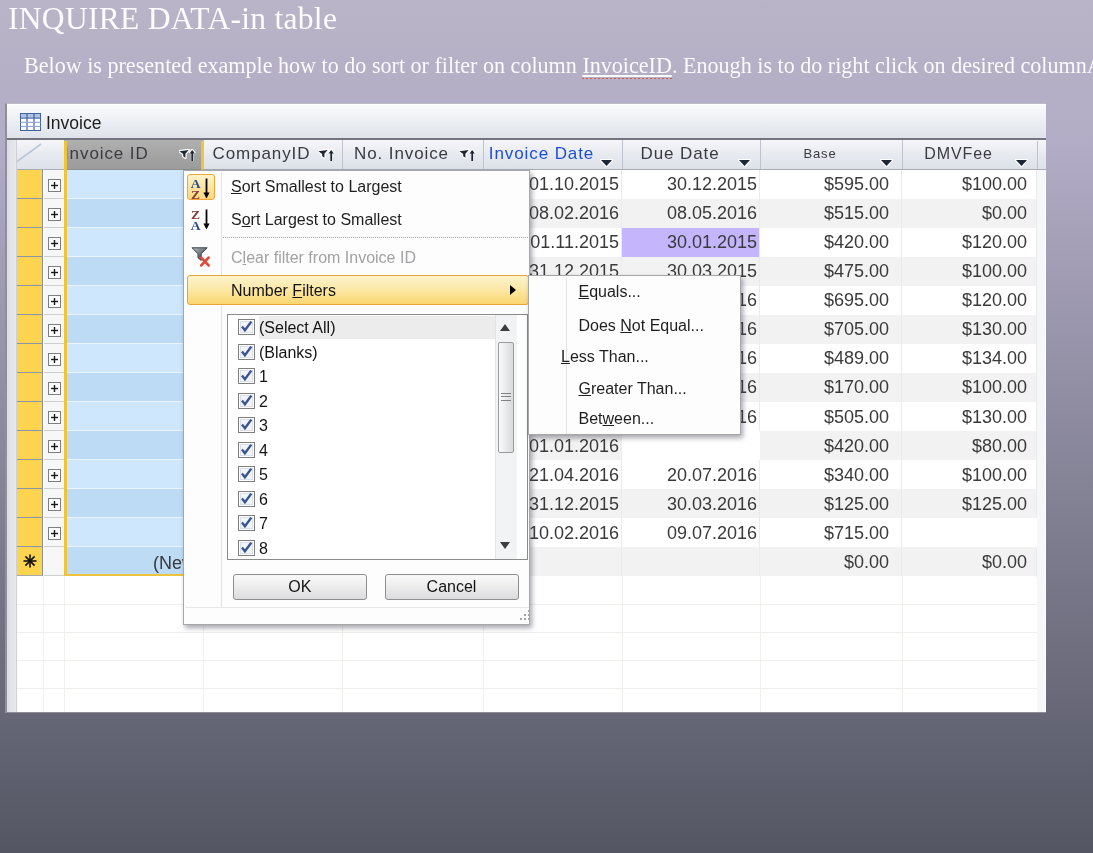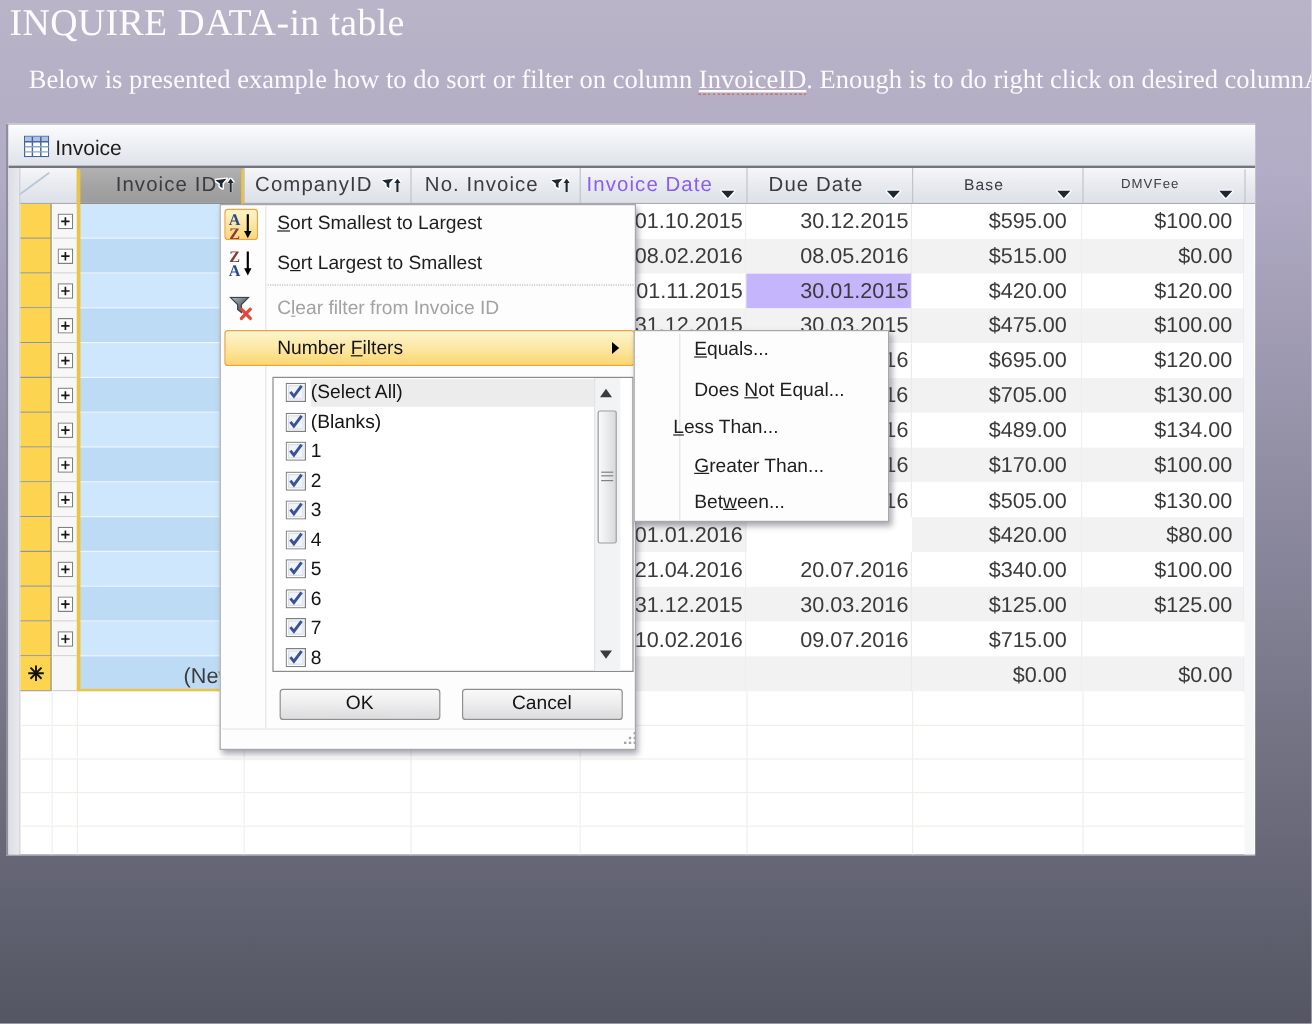--- a/index.html
+++ b/index.html
@@ -23,21 +23,21 @@
         <line x1="0.5" y1="5.1" x2="20.5" y2="5.1" stroke="#44629b" stroke-width="1.2"></line>
         <line x1="0.5" y1="9.3" x2="20.5" y2="9.3" stroke="#8aa5cf" stroke-width="1.1"></line>
         <line x1="0.5" y1="13.5" x2="20.5" y2="13.5" stroke="#8aa5cf" stroke-width="1.1"></line>
       </svg></div>
 <div class="cell" style="left:39px;top:9px;width:120px;height:20px;font-size:17.5px;color:#1d1d1d;">Invoice</div>
 <div class="cell" style="left:0px;top:36px;width:1039px;height:29.6px;background:linear-gradient(180deg,#f5f6f8,#e7eaef 50%,#dde1e8);border-bottom:1px solid #a9adb8;"></div>
 <div class="abs" style="left:1px;top:36.0px;"><svg width="56" height="29">
         <line x1="3" y1="26" x2="33" y2="4" stroke="#bac7d9" stroke-width="1.6"></line>
       </svg></div>
 <div class="cell" style="left:57px;top:36px;width:139px;height:29.6px;background:linear-gradient(180deg,#b1b1b1,#a3a3a3 55%,#9c9c9c);border-bottom:1px solid #8f8f8f;"></div>
-<div class="cell" style="left:57px;top:40px;width:117px;height:20px;font-size:17px;letter-spacing:0.9px;color:#3b3b42;text-align:right;line-height:20px;">Invoice ID</div>
+<div class="cell" style="left:57px;top:40px;width:117px;height:20px;font-size:17px;letter-spacing:0.9px;color:#3b3b42;text-align:left;line-height:20px;">Invoice ID</div>
 <div class="abs" style="left:172px;top:44.0px;"><svg width="17" height="13" viewBox="0 0 17 13">
         <g stroke="#ffffff" stroke-width="2.6" fill="none" stroke-linejoin="round">
           <path d="M0.4,2.3 L9.7,0.9 L6.4,4.7 L6.4,8.8 L4.2,7.2 L4.2,4.9 Z"></path>
           <path d="M13.2,2.5 L13.2,12"></path>
           <path d="M10.6,4.4 L13.2,1 L15.8,4.4"></path>
         </g>
         <path d="M0.4,2.3 L9.7,0.9 L6.4,4.7 L6.4,8.8 L4.2,7.2 L4.2,4.9 Z" fill="#1c2733"></path>
         <path d="M13.2,2.5 L13.2,12" stroke="#1c2733" stroke-width="1.8"></path>
         <path d="M10.6,4.4 L13.2,1 L15.8,4.4 Z" fill="#1c2733"></path>
       </svg></div>
@@ -59,39 +59,39 @@
         <g stroke="#ffffff" stroke-width="2.6" fill="none" stroke-linejoin="round">
           <path d="M0.4,2.3 L9.7,0.9 L6.4,4.7 L6.4,8.8 L4.2,7.2 L4.2,4.9 Z"></path>
           <path d="M13.2,2.5 L13.2,12"></path>
           <path d="M10.6,4.4 L13.2,1 L15.8,4.4"></path>
         </g>
         <path d="M0.4,2.3 L9.7,0.9 L6.4,4.7 L6.4,8.8 L4.2,7.2 L4.2,4.9 Z" fill="#1c2733"></path>
         <path d="M13.2,2.5 L13.2,12" stroke="#1c2733" stroke-width="1.8"></path>
         <path d="M10.6,4.4 L13.2,1 L15.8,4.4 Z" fill="#1c2733"></path>
       </svg></div>
 <div class="cell" style="left:476px;top:36px;width:1px;height:28.6px;background:#bfc3cd;"></div>
-<div class="cell" style="left:476px;top:40px;width:117px;height:20px;font-size:17px;letter-spacing:0.9px;color:#8b5cf6;text-align:center;line-height:20px;">Invoice Date</div>
+<div class="cell" style="left:476px;top:40px;width:117px;height:20px;font-size:17px;letter-spacing:0.9px;color:#1d4ed8;text-align:center;line-height:20px;">Invoice Date</div>
 <div class="abs" style="left:593px;top:48.5px;"><svg width="13" height="8" viewBox="0 0 13 8">
         <path d="M1,1 L12,1 L6.5,7 Z" fill="none" stroke="#ffffff" stroke-width="2.4" stroke-linejoin="round"></path>
         <path d="M1,1 L12,1 L6.5,7 Z" fill="#1c2733"></path>
       </svg></div>
 <div class="cell" style="left:615px;top:36px;width:1px;height:28.6px;background:#bfc3cd;"></div>
 <div class="cell" style="left:615px;top:40px;width:116px;height:20px;font-size:17px;letter-spacing:0.9px;color:#3b3b42;text-align:center;line-height:20px;">Due Date</div>
 <div class="abs" style="left:731px;top:48.5px;"><svg width="13" height="8" viewBox="0 0 13 8">
         <path d="M1,1 L12,1 L6.5,7 Z" fill="none" stroke="#ffffff" stroke-width="2.4" stroke-linejoin="round"></path>
         <path d="M1,1 L12,1 L6.5,7 Z" fill="#1c2733"></path>
       </svg></div>
 <div class="cell" style="left:753px;top:36px;width:1px;height:28.6px;background:#bfc3cd;"></div>
 <div class="cell" style="left:753px;top:40px;width:120px;height:20px;font-size:13px;letter-spacing:0.9px;color:#3b3b42;text-align:center;line-height:20px;">Base</div>
 <div class="abs" style="left:873px;top:48.5px;"><svg width="13" height="8" viewBox="0 0 13 8">
         <path d="M1,1 L12,1 L6.5,7 Z" fill="none" stroke="#ffffff" stroke-width="2.4" stroke-linejoin="round"></path>
         <path d="M1,1 L12,1 L6.5,7 Z" fill="#1c2733"></path>
       </svg></div>
 <div class="cell" style="left:895px;top:36px;width:1px;height:28.6px;background:#bfc3cd;"></div>
-<div class="cell" style="left:895px;top:40px;width:113px;height:20px;font-size:11px;letter-spacing:0.9px;color:#3b3b42;text-align:center;line-height:20px;">DMVFee</div>
+<div class="cell" style="left:895px;top:40px;width:113px;height:20px;font-size:16px;letter-spacing:0.9px;color:#3b3b42;text-align:center;line-height:20px;">DMVFee</div>
 <div class="abs" style="left:1008px;top:48.5px;"><svg width="13" height="8" viewBox="0 0 13 8">
         <path d="M1,1 L12,1 L6.5,7 Z" fill="none" stroke="#ffffff" stroke-width="2.4" stroke-linejoin="round"></path>
         <path d="M1,1 L12,1 L6.5,7 Z" fill="#1c2733"></path>
       </svg></div>
 <div class="cell" style="left:0px;top:36px;width:10px;height:573px;background:linear-gradient(90deg,#dddee5,#e8e9ee);border-right:1px solid #cfd0d7;"></div>
 <div class="cell" style="left:1030px;top:37px;width:1px;height:27.6px;background:#bfc3cd;"></div>
 <div class="cell" style="left:10px;top:65.6px;width:26px;height:29.1px;background:#fcd450;border-right:1px solid #8f8f8f;border-bottom:1px solid #8d94a4;"></div>
 <div class="cell" style="left:37px;top:65.6px;width:20px;height:29.1px;background:#f7f7f7;border-bottom:1px solid #cfcfcf;"></div>
 <div class="abs" style="left:41px;top:73.79999999999998px;"><svg width="13" height="13" viewBox="0 0 13 13">
         <rect x="0.5" y="0.5" width="12" height="12" fill="#fefefe" stroke="#7f7f7f"></rect>

